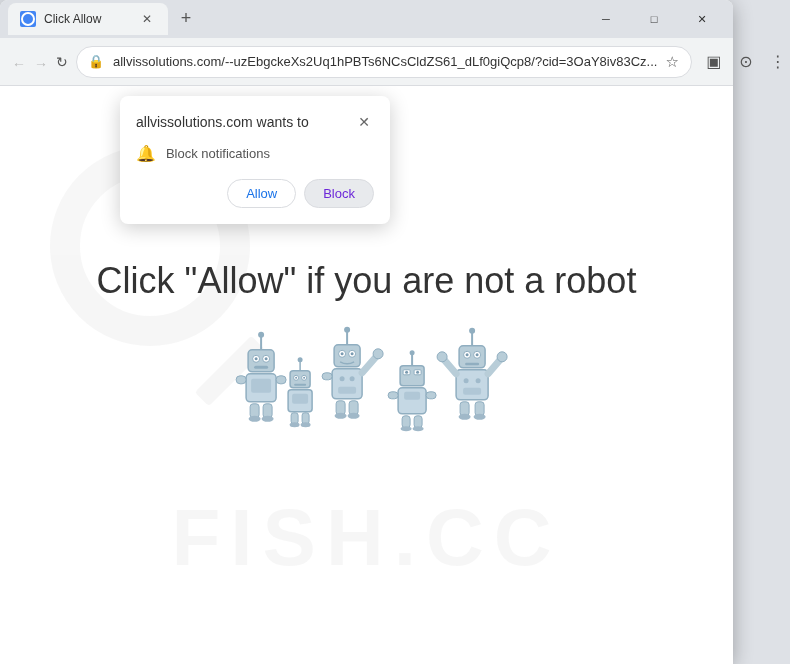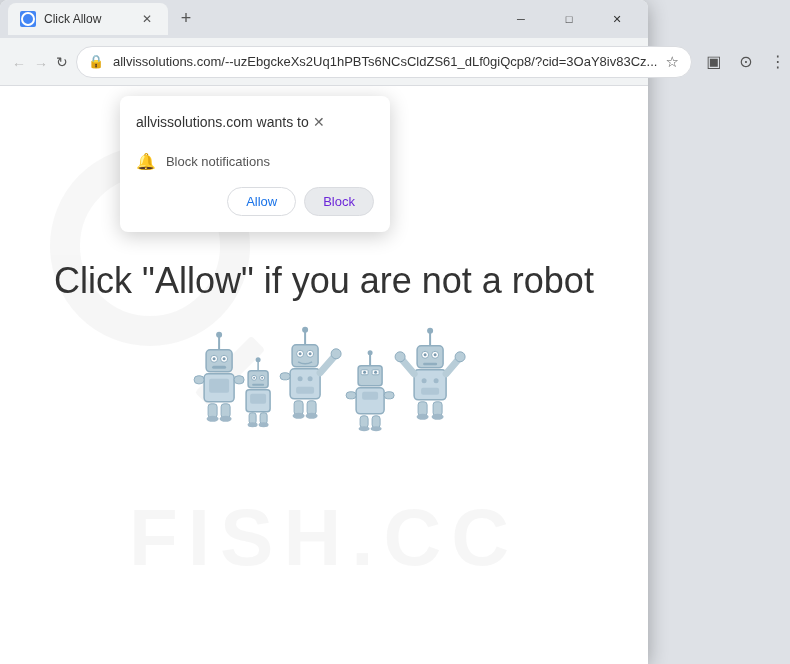--- a/index.html
+++ b/index.html
@@ -6,21 +6,21 @@
     body {
       width: 790px;
       height: 664px;
       font-family: 'Segoe UI', Arial, sans-serif;
       background: #dee1e6;
       overflow: hidden;
     }
 
     
     .browser-window {
-      width: 648px;
+      width: 733px;
       height: 664px;
       background: #f1f3f4;
       border-radius: 8px;
       display: flex;
       flex-direction: column;
       box-shadow: 0 4px 20px rgba(0,0,0,0.3);
     }
 
     
     .title-bar {
@@ -263,22 +263,22 @@
       border-radius: 8px;
       box-shadow: 0 4px 20px rgba(0,0,0,0.2);
       padding: 16px;
       width: 270px;
       z-index: 100;
     }
 
     .popup-header {
       display: flex;
       align-items: center;
-      justify-content: flex-start;
-      margin-bottom: 20px;
+      justify-content: space-between;
+      margin-bottom: 12px;
     }
 
     .popup-title {
       font-size: 14px;
       color: #333;
       font-weight: 400;
     }
 
     .popup-close {
       width: 20px;

